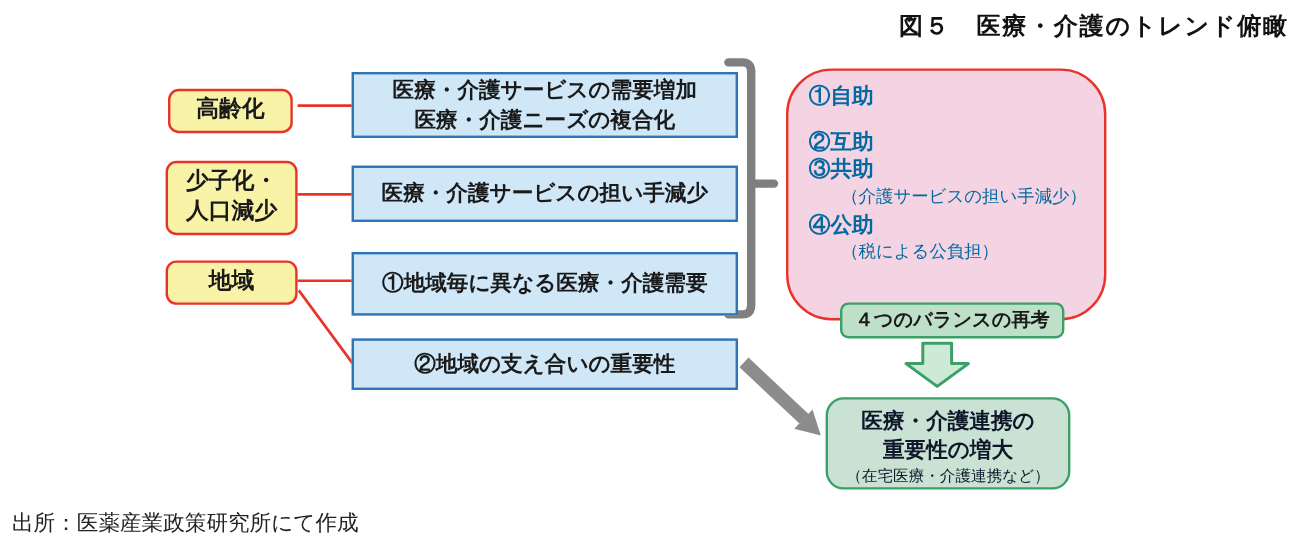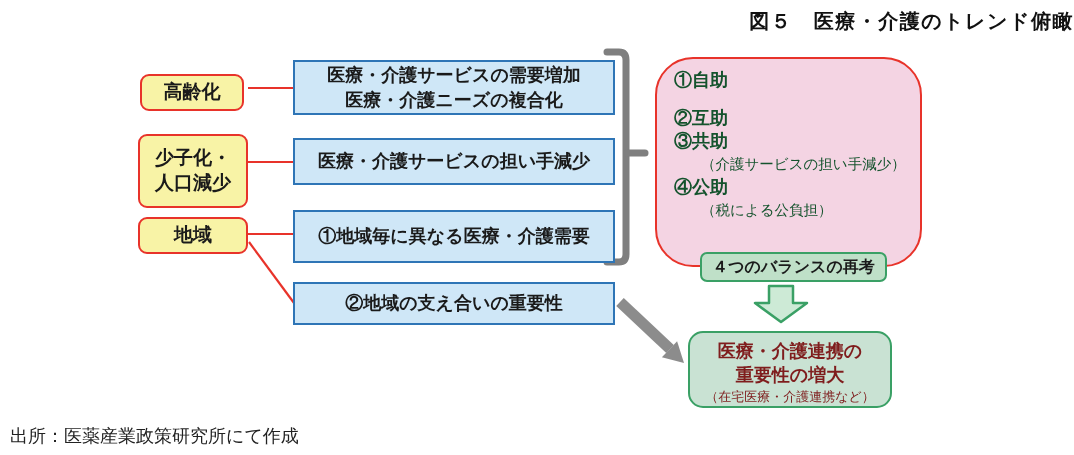--- a/index.html
+++ b/index.html
@@ -13,50 +13,50 @@
     font-size:20px;font-weight:700;color:#111;letter-spacing:1.5px;
   }
   svg.layer{position:absolute;left:0;top:0;z-index:1;pointer-events:none;}
   .factor{
     position:absolute;z-index:2;background:#f8f3a6;border:2.5px solid #e8332a;
     border-radius:9px;display:flex;align-items:center;justify-content:center;
     text-align:center;font-weight:700;font-size:19px;color:#1a1a1a;
     white-space:pre-line;line-height:1.3;
   }
   .factor.f1{left:140px;top:74px;width:104px;height:37px;}
-  .factor.f2{left:138px;top:134px;width:110px;height:74px;}
+  .factor.f2{left:138px;top:134px;width:110px;height:62px;}
   .factor.f3{left:138px;top:217px;width:110px;height:37px;}
   .trend{
     position:absolute;z-index:2;left:293px;width:322px;background:#cfe7f7;
     border:2px solid #2e75b6;display:flex;align-items:center;justify-content:center;
     text-align:center;font-weight:700;font-size:18px;color:#1a1a1a;
     white-space:pre-line;line-height:1.38;
   }
   .trend.t1{top:60px;height:55px;}
   .trend.t2{top:138px;height:47px;}
   .trend.t3{top:210px;height:53px;}
   .trend.t4{top:282px;height:43px;}
   .help-box{
     position:absolute;z-index:2;left:655px;top:57px;width:267px;height:210px;
     background:#f4d4e3;border:2.5px solid #e8332a;border-radius:38px;
-    padding:10px 0 0 17px;color:#14532d;
+    padding:10px 0 0 17px;color:#0369a1;
   }
   .h-main{font-size:18px;font-weight:700;line-height:23px;}
   .h-main.gap{margin-bottom:15px;}
   .h-sub{font-size:14.5px;line-height:23px;padding-left:27px;font-weight:400;}
   .balance{
     position:absolute;z-index:5;left:700px;top:252px;width:187px;height:30px;
     background:#bfe0c8;border:2px solid #3aa065;border-radius:7px;
     display:flex;align-items:center;justify-content:center;
     font-size:16px;font-weight:700;color:#1a1a1a;
   }
   .result{
     position:absolute;z-index:4;left:688px;top:331px;width:204px;height:77px;
     background:#c9e2d3;border:2.5px solid #3aa065;border-radius:15px;
-    text-align:center;padding-top:6px;color:#7f1d1d;
+    text-align:center;padding-top:6px;color:#0f172a;
   }
   .result .main{font-size:18px;font-weight:700;line-height:24px;}
   .result .sub{font-size:13px;line-height:20px;font-weight:400;}
   .source{
     position:absolute;z-index:2;left:10px;top:424px;
     font-family:"Liberation Serif",serif;font-size:18px;color:#222;
   }
 </style>
 </head>
 <body>

